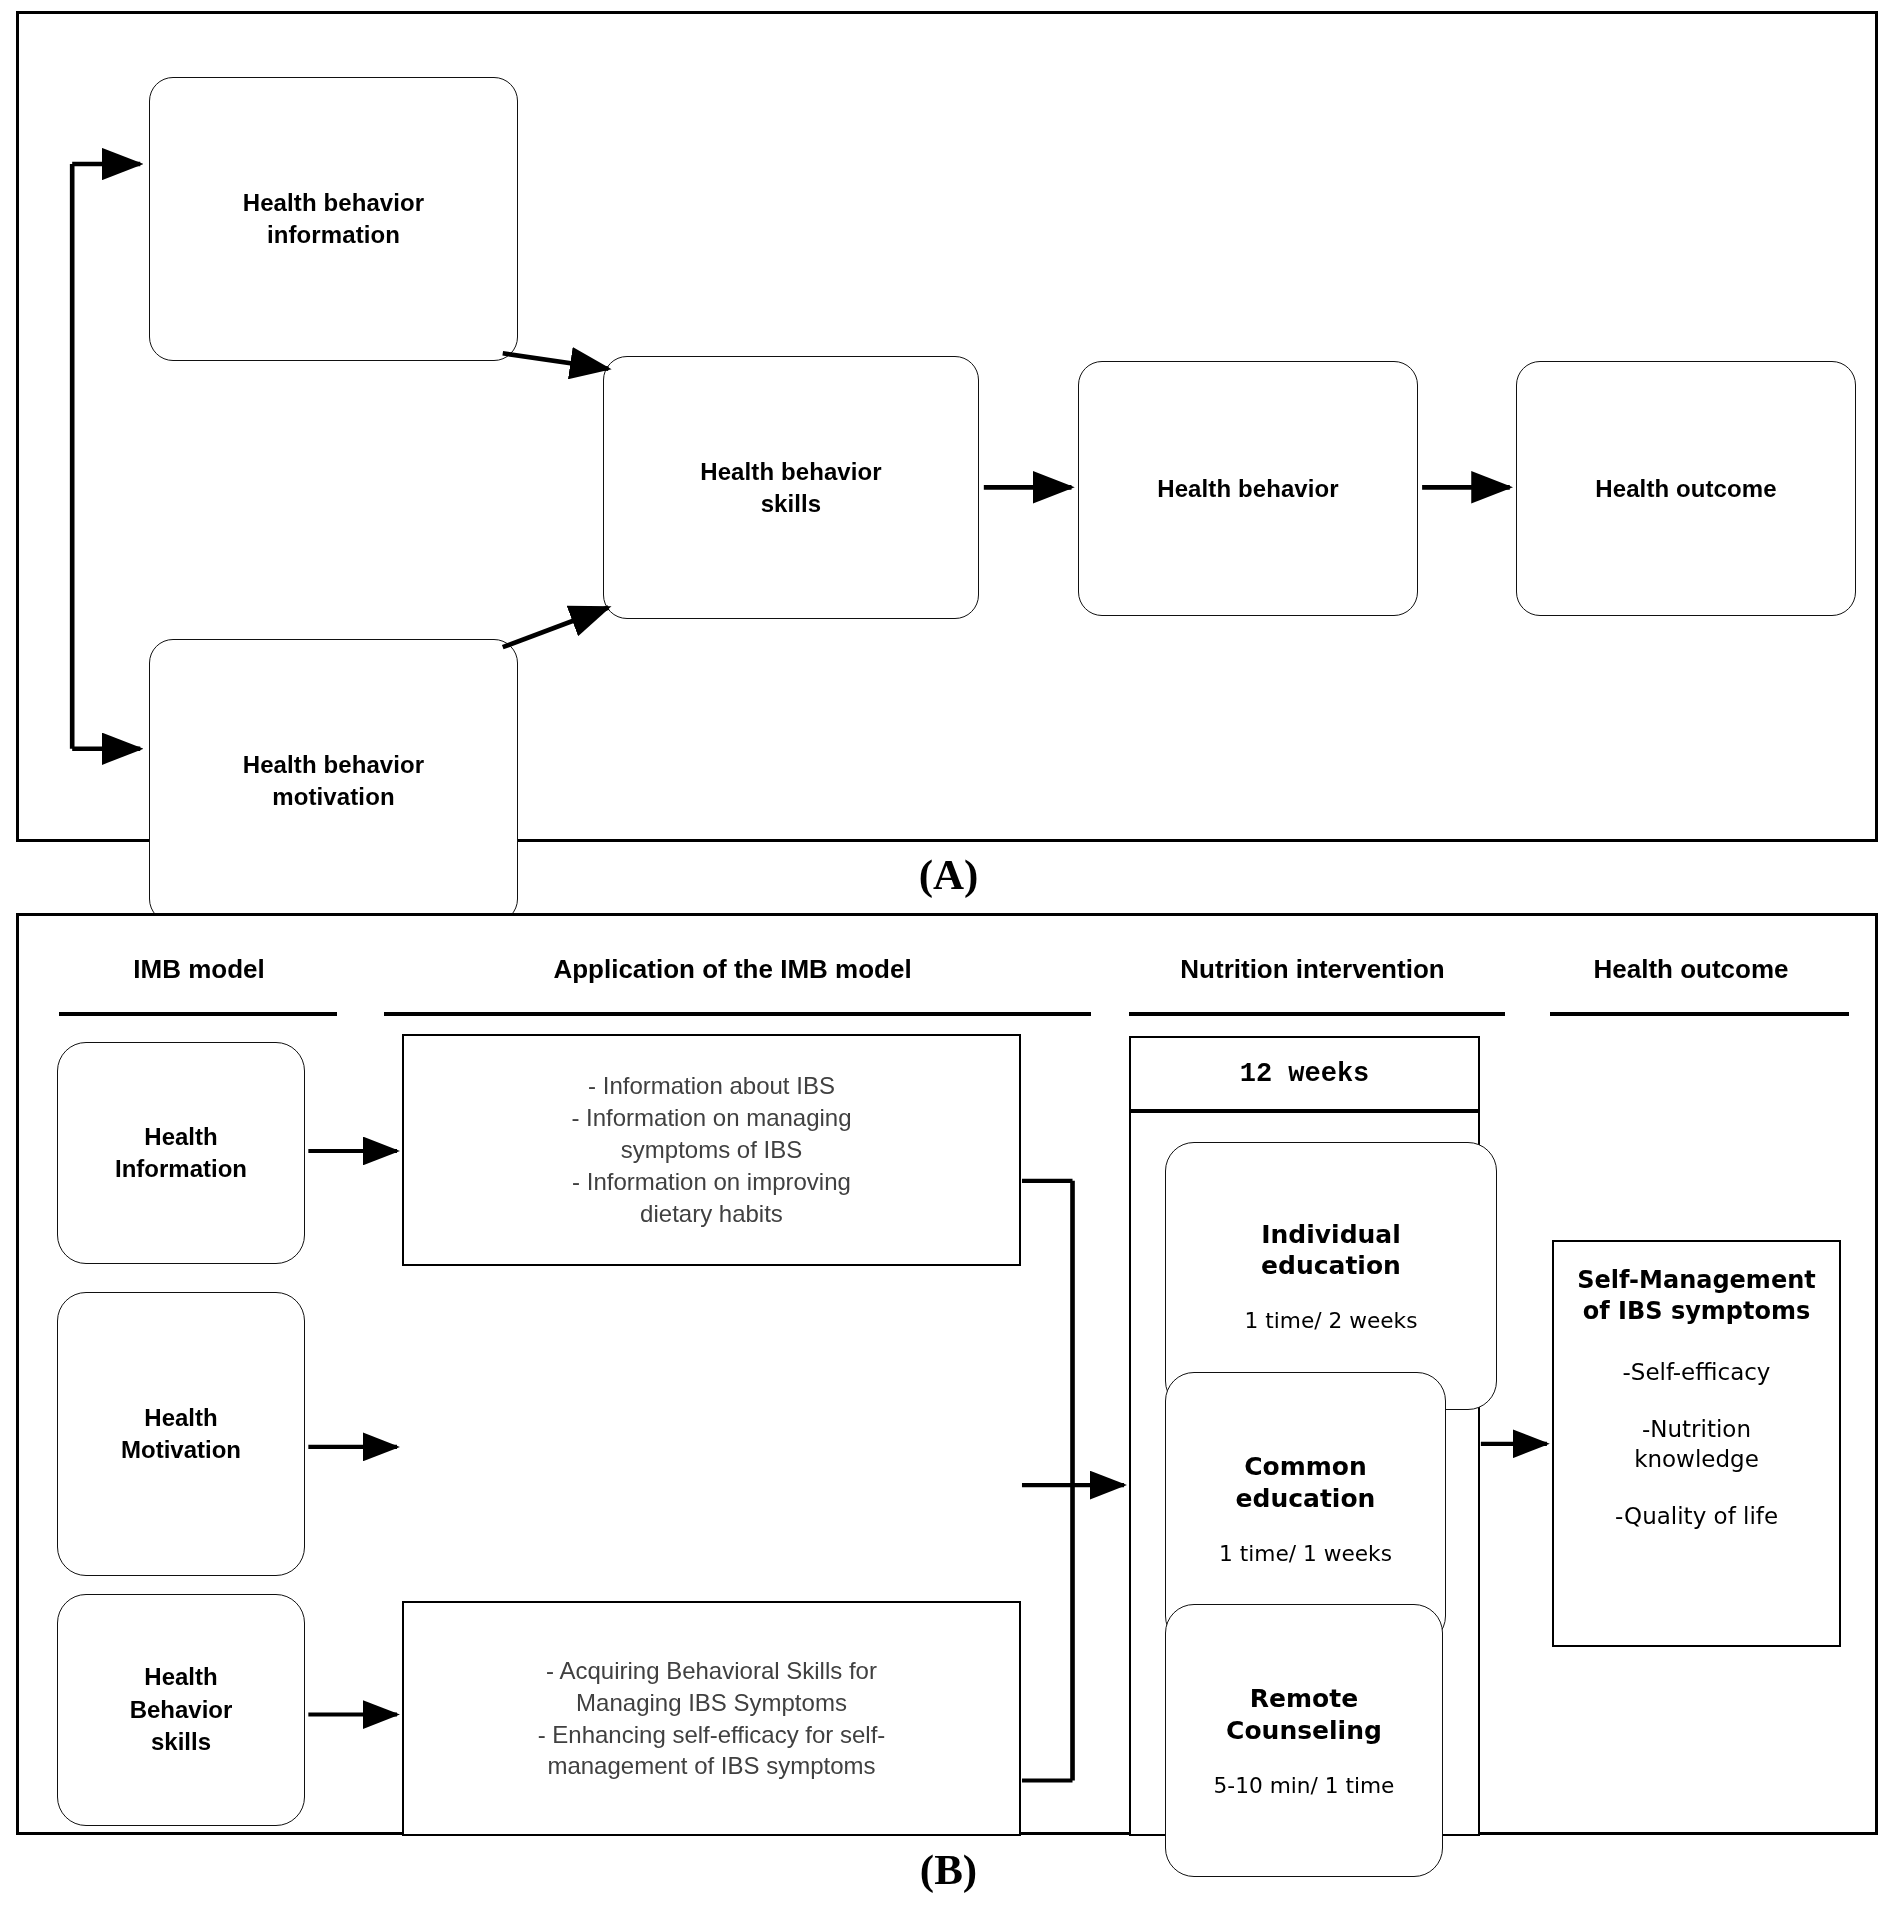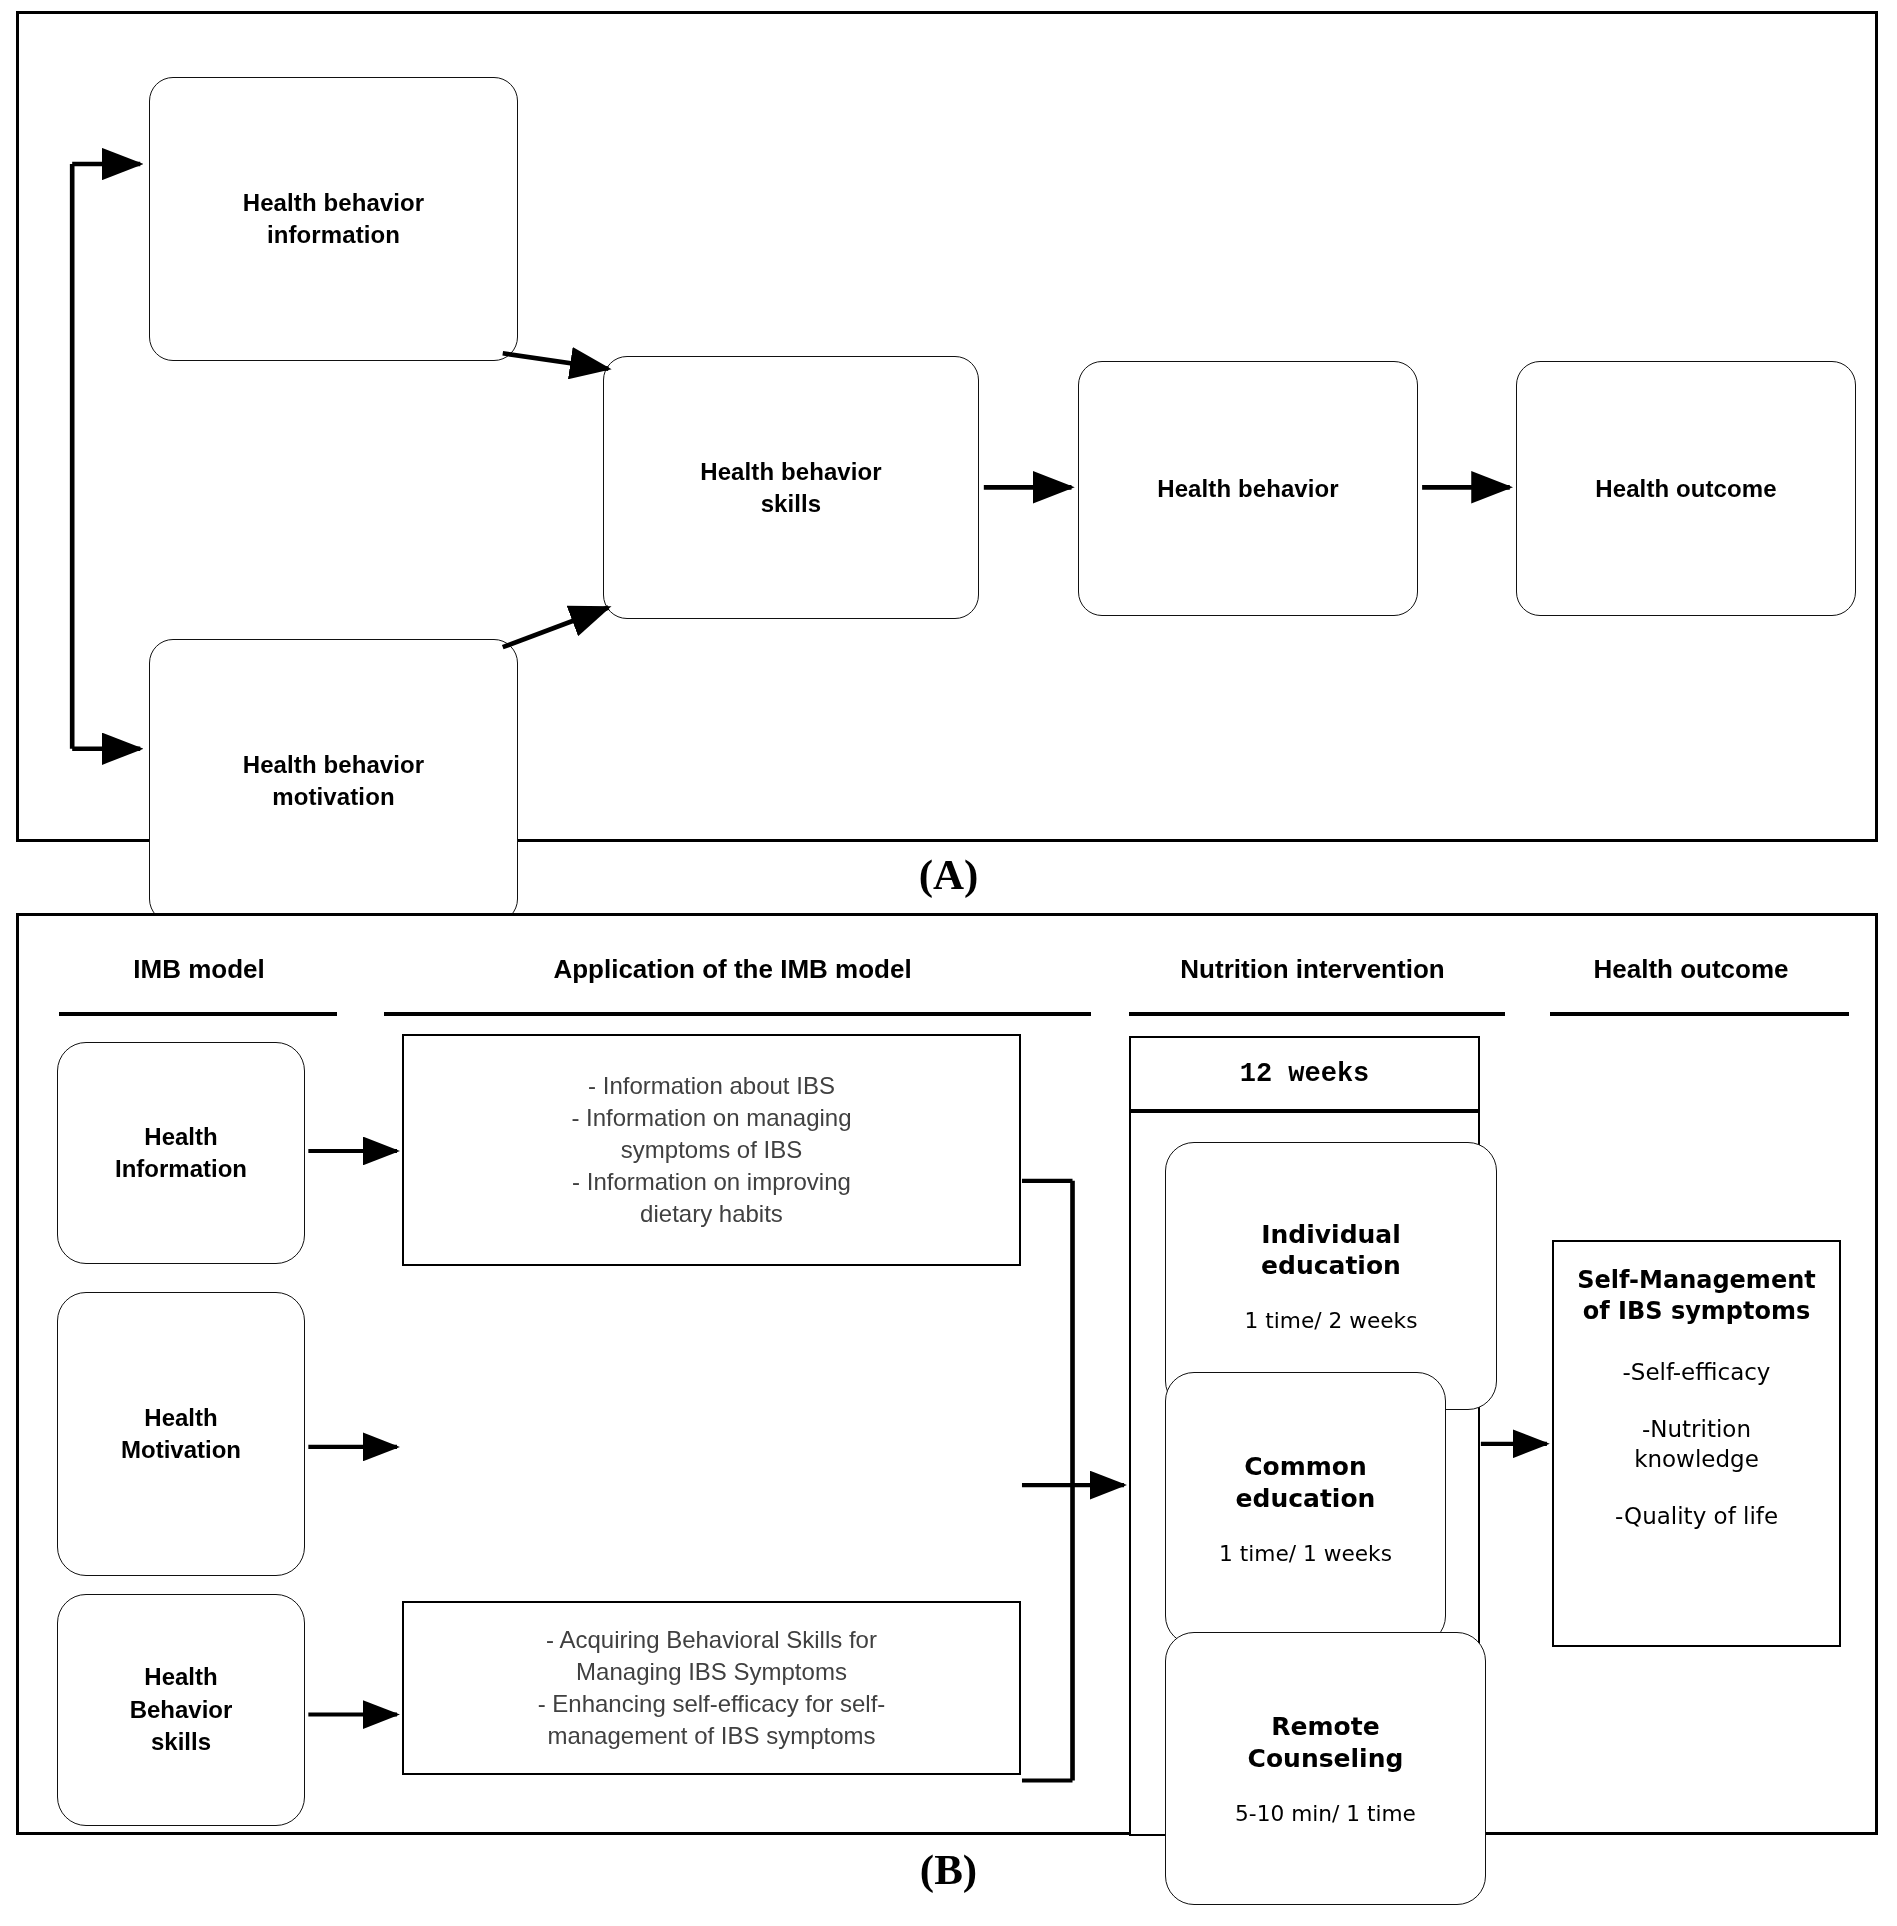--- a/index.html
+++ b/index.html
@@ -99,21 +99,21 @@
 
   <div class="sqbox" style="left:402px;top:1034px;width:619px;height:232px;">
     <span class="appText" style="white-space:pre-line;text-align:center;">- Information about IBS
 -  Information on managing
 symptoms of IBS
 - Information on improving
 dietary habits</span>
   </div>
 
 
-  <div class="sqbox" style="left:402px;top:1601px;width:619px;height:174px;">
+  <div class="sqbox" style="left:402px;top:1601px;width:619px;height:235px;">
     <span class="appText" style="white-space:pre-line;text-align:center;">-   Acquiring Behavioral Skills for
 Managing IBS Symptoms
 -  Enhancing self-efficacy for self-
 management of IBS symptoms</span>
   </div>
 
   <div class="sqbox" style="left:1129px;top:1036px;width:351px;height:800px;display:block;"></div>
   <div class="abs" style="left:1129px;top:1036px;width:351px;height:75px;display:flex;align-items:center;justify-content:center;">
     <span class="nutTitle">12 weeks</span>
   </div>
@@ -124,21 +124,21 @@
 education</span>
     <span class="nutFreq" style="margin-top:27px;">1 time/ 2 weeks</span>
   </div>
 
   <div class="rbox" style="left:1165px;top:1372px;width:281px;height:273px;border-radius:29px;flex-direction:column;">
     <span class="nutName" style="white-space:pre-line;">Common
 education</span>
     <span class="nutFreq" style="margin-top:27px;">1 time/ 1 weeks</span>
   </div>
 
-  <div class="rbox" style="left:1165px;top:1604px;width:321px;height:273px;border-radius:29px;flex-direction:column;margin-top:28px;">
+  <div class="rbox" style="left:1165px;top:1604px;width:278px;height:273px;border-radius:29px;flex-direction:column;">
     <span class="nutName" style="white-space:pre-line;">Remote
 Counseling</span>
     <span class="nutFreq" style="margin-top:27px;">5-10 min/ 1 time</span>
   </div>
 
   <div class="sqbox" style="left:1552px;top:1240px;width:289px;height:407px;flex-direction:column;justify-content:flex-start;padding-top:23px;">
     <span class="outTitle" style="white-space:pre-line;">Self-Management
 of IBS symptoms</span>
     <span class="outItem" style="white-space:pre-line;margin-top:31px;">-Self-efficacy</span>
     <span class="outItem" style="white-space:pre-line;margin-top:27px;">-Nutrition

